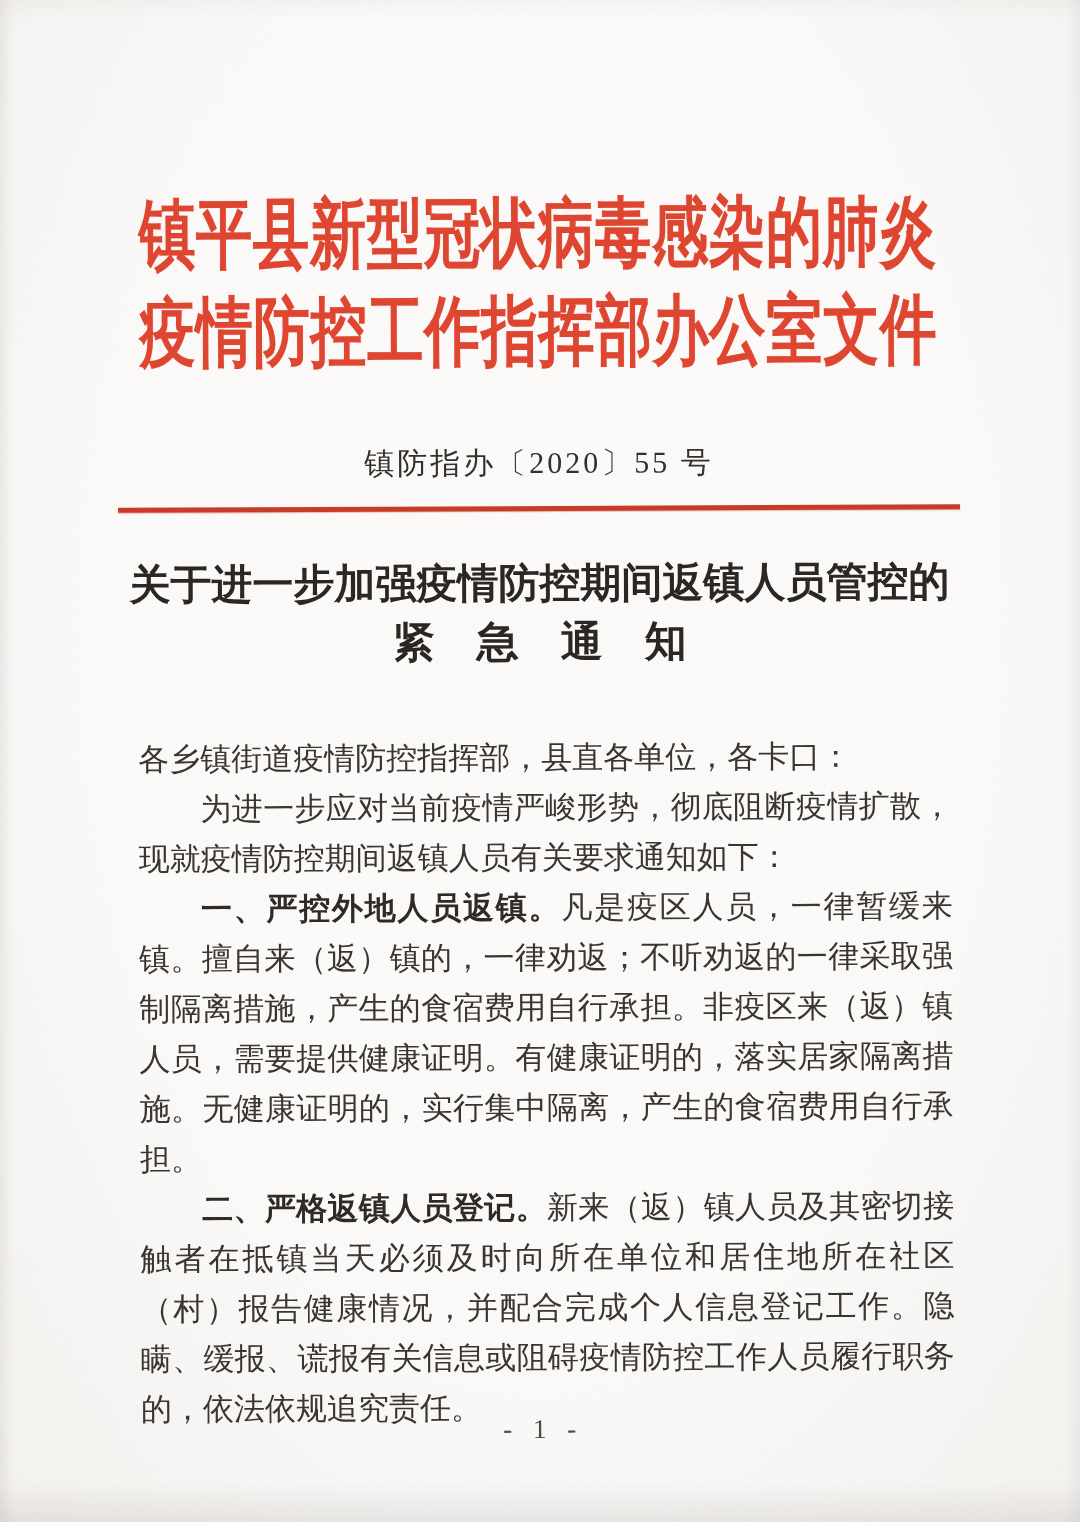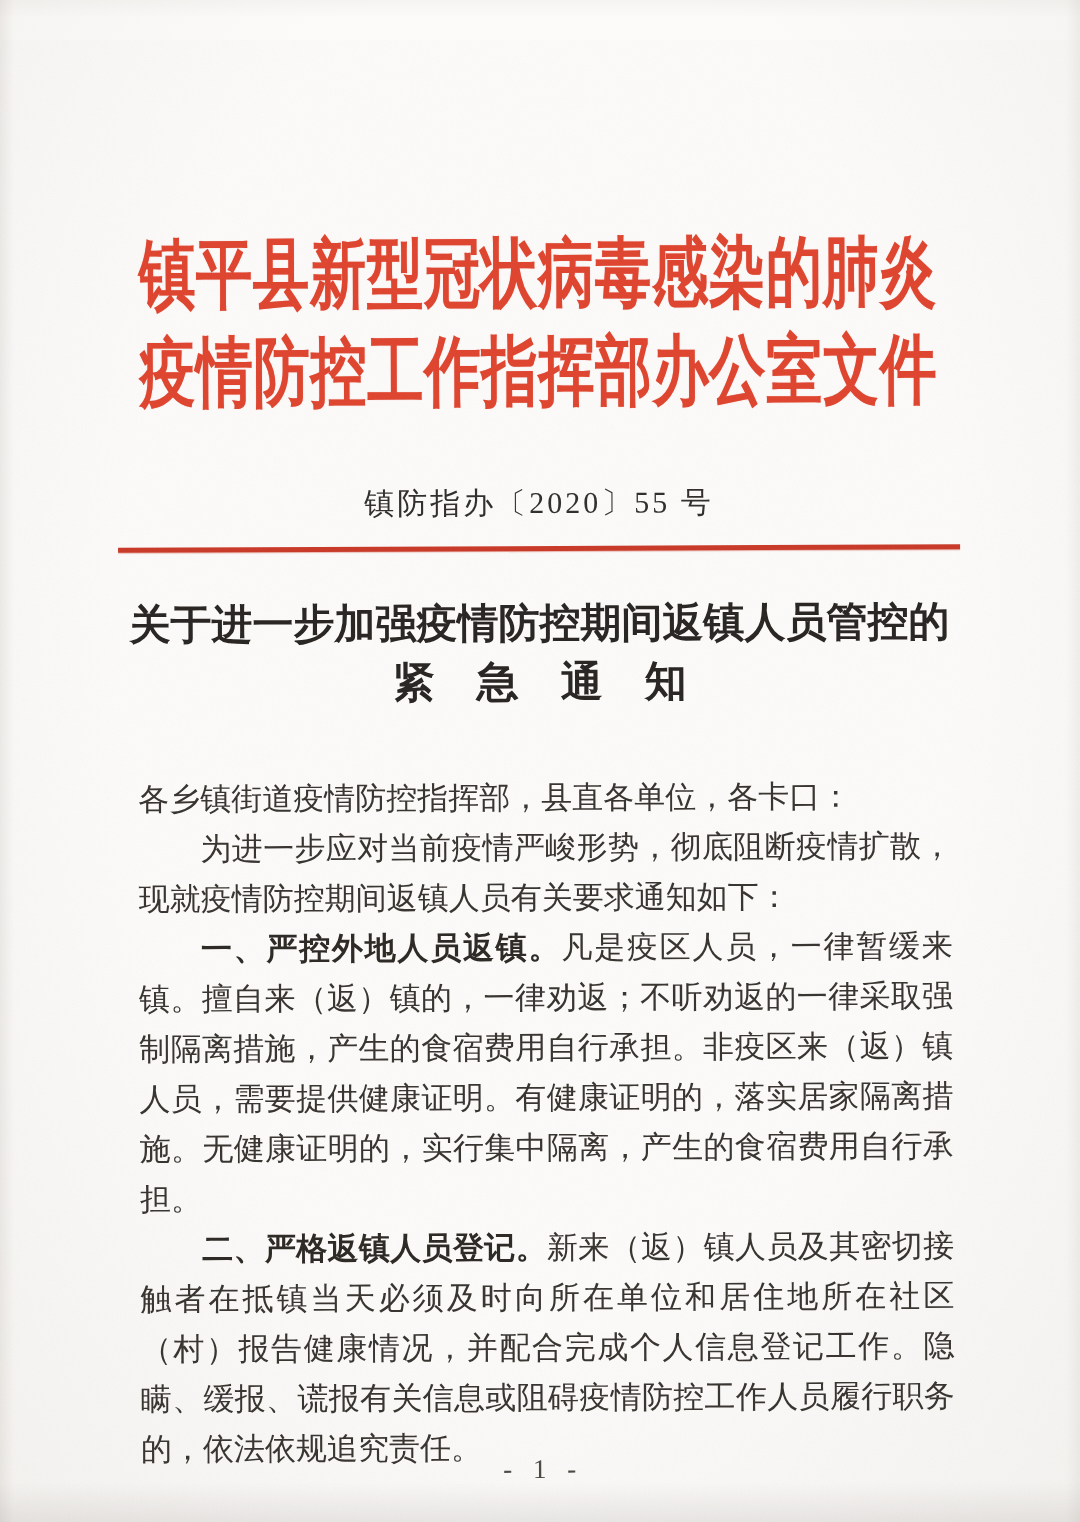--- a/index.html
+++ b/index.html
@@ -14,21 +14,21 @@
     width:1080px;height:1522px;overflow:hidden;
     font-family:"Liberation Serif",serif;
     background:
       linear-gradient(to right, rgba(120,110,100,0.10), rgba(120,110,100,0) 14px),
       linear-gradient(to left, rgba(120,110,100,0.08), rgba(120,110,100,0) 14px),
       linear-gradient(to top, rgba(110,100,95,0.12), rgba(110,100,95,0) 40px),
       linear-gradient(to bottom, rgba(120,110,100,0.05), rgba(120,110,100,0) 18px),
       radial-gradient(ellipse at 50% 42%, #fcfbfa 55%, #f4f2ef 100%),
       var(--paper,#fbfaf8);
   }
-  .page{position:relative;width:1080px;height:1434px;margin-top:40px;}
+  .page{position:relative;width:1080px;height:1434px;}
   .content{position:absolute;inset:0;transform:rotate(-0.25deg);}
 
   .masthead{
     position:absolute;top:184px;left:0;width:100%;
     text-align:center;color:var(--header-red,#df432d);
     font-weight:bold;
   }
   .masthead .mast-line{
     display:block;font-size:76px;line-height:98px;
     letter-spacing:1px;white-space:nowrap;

